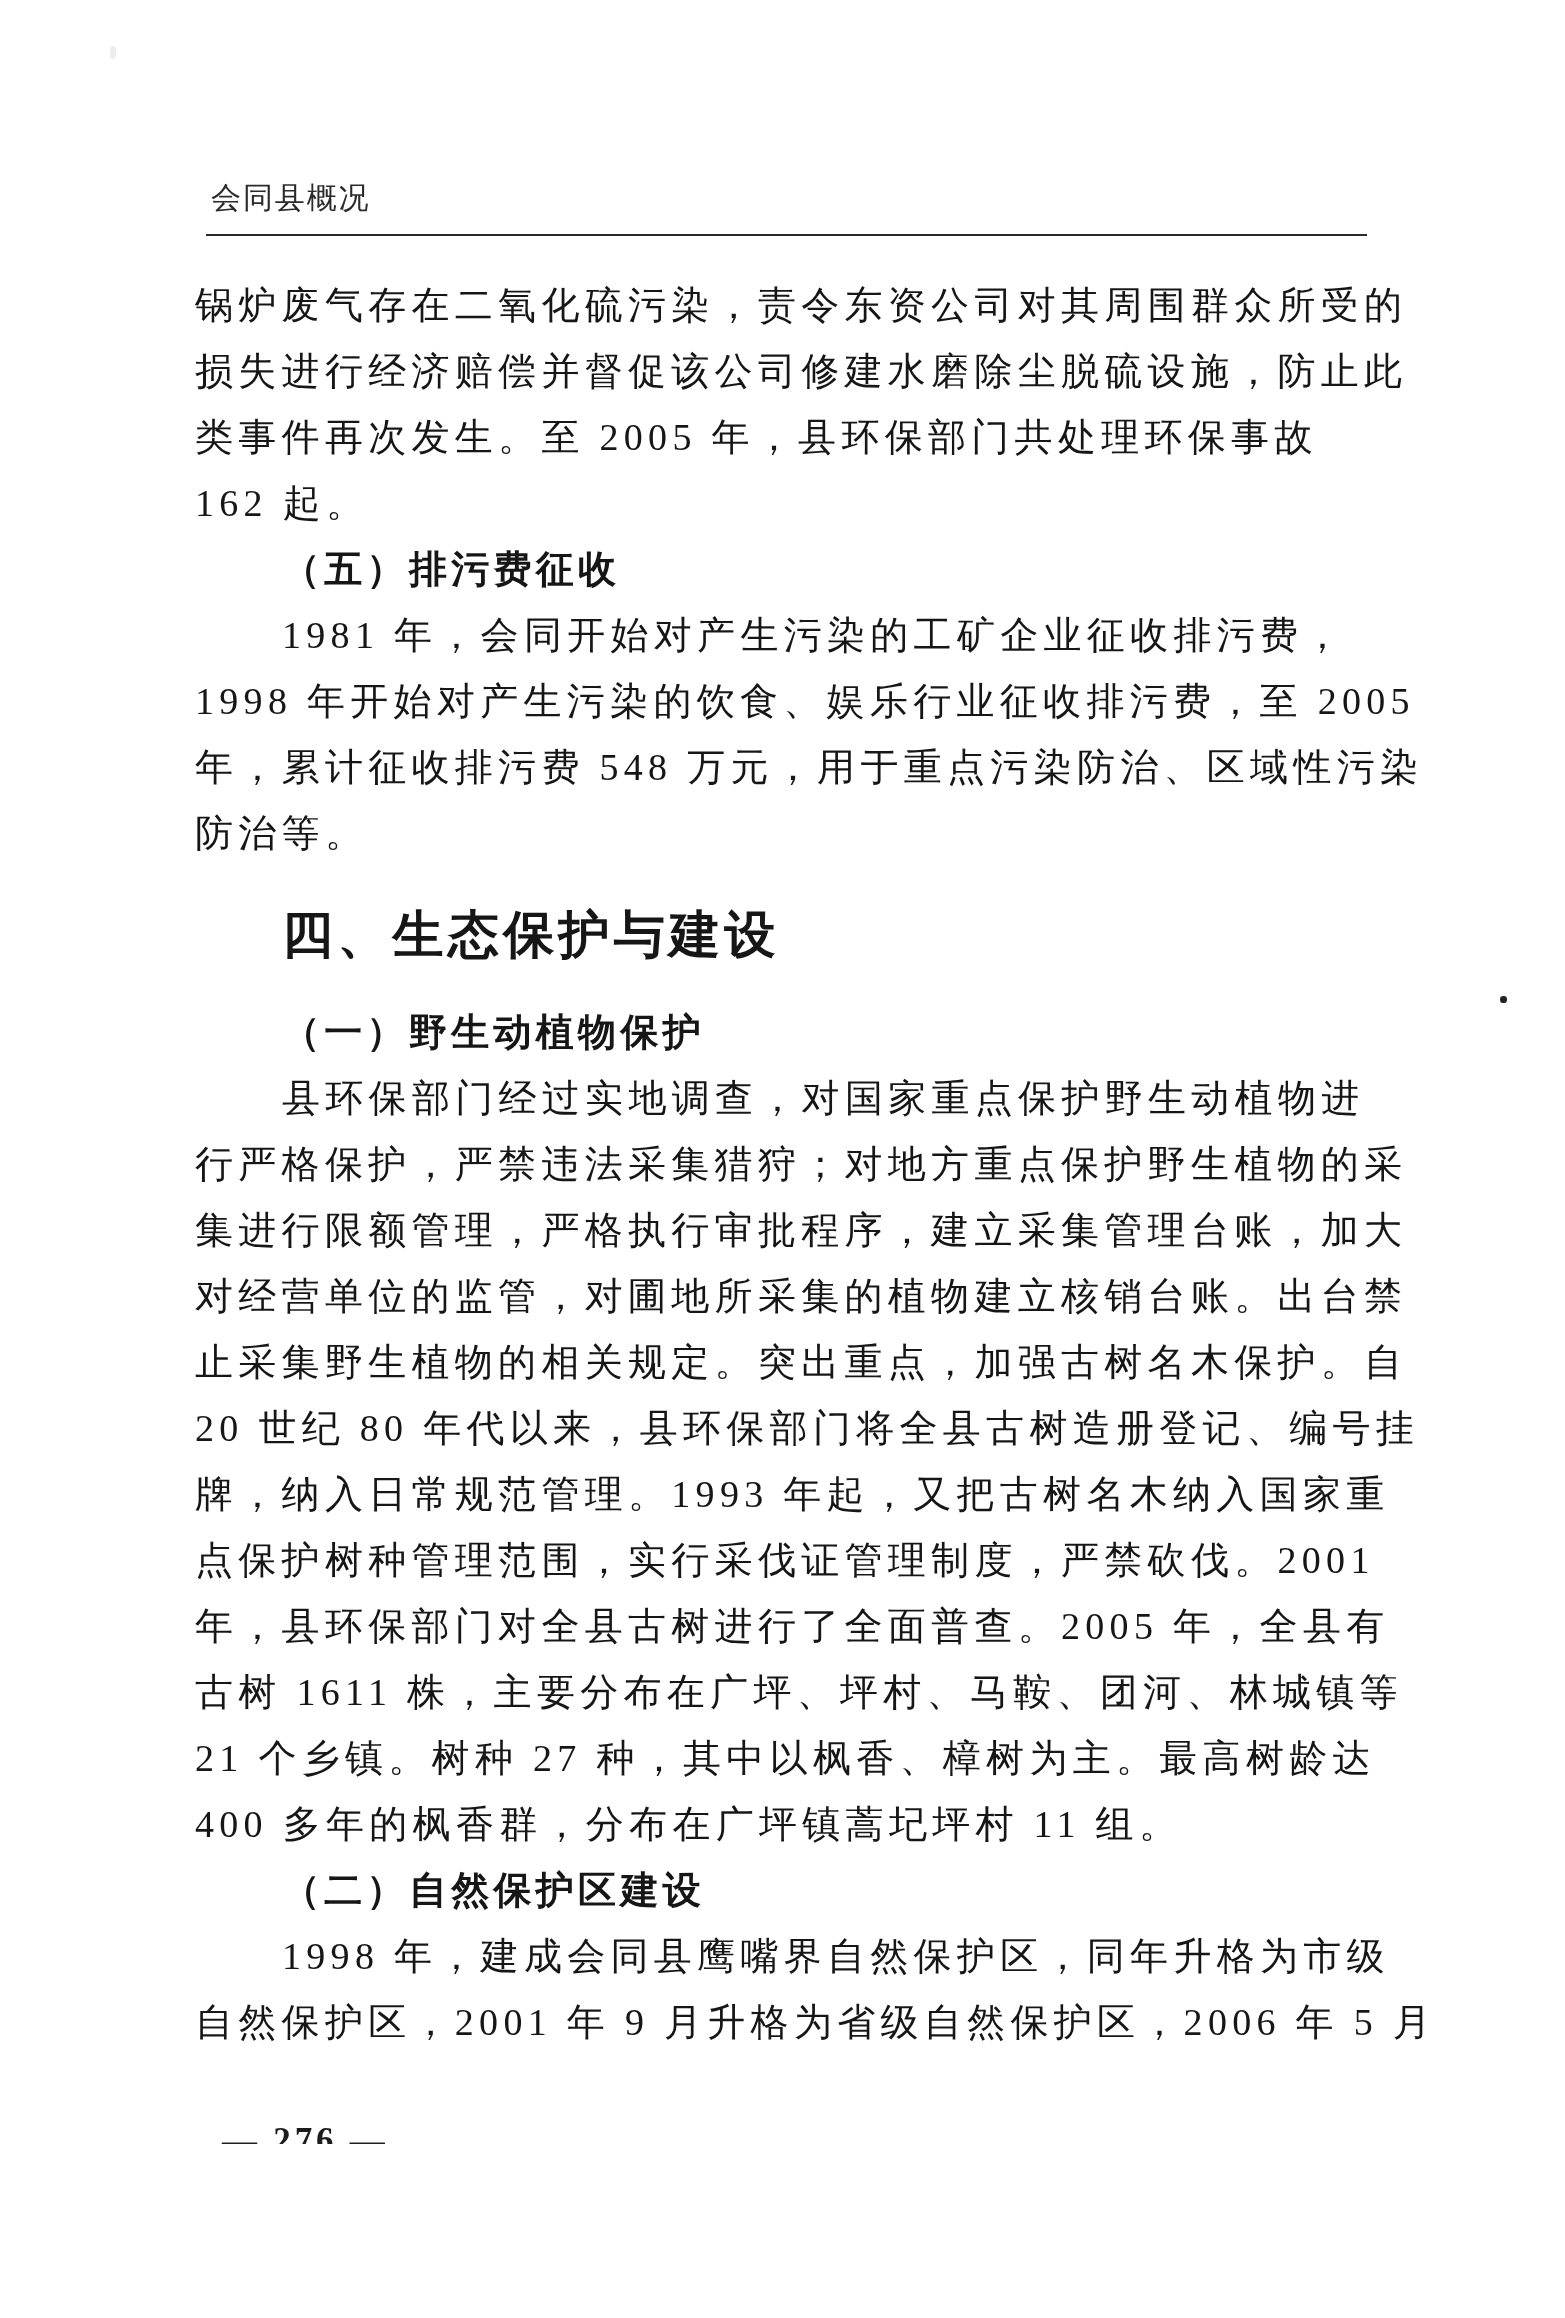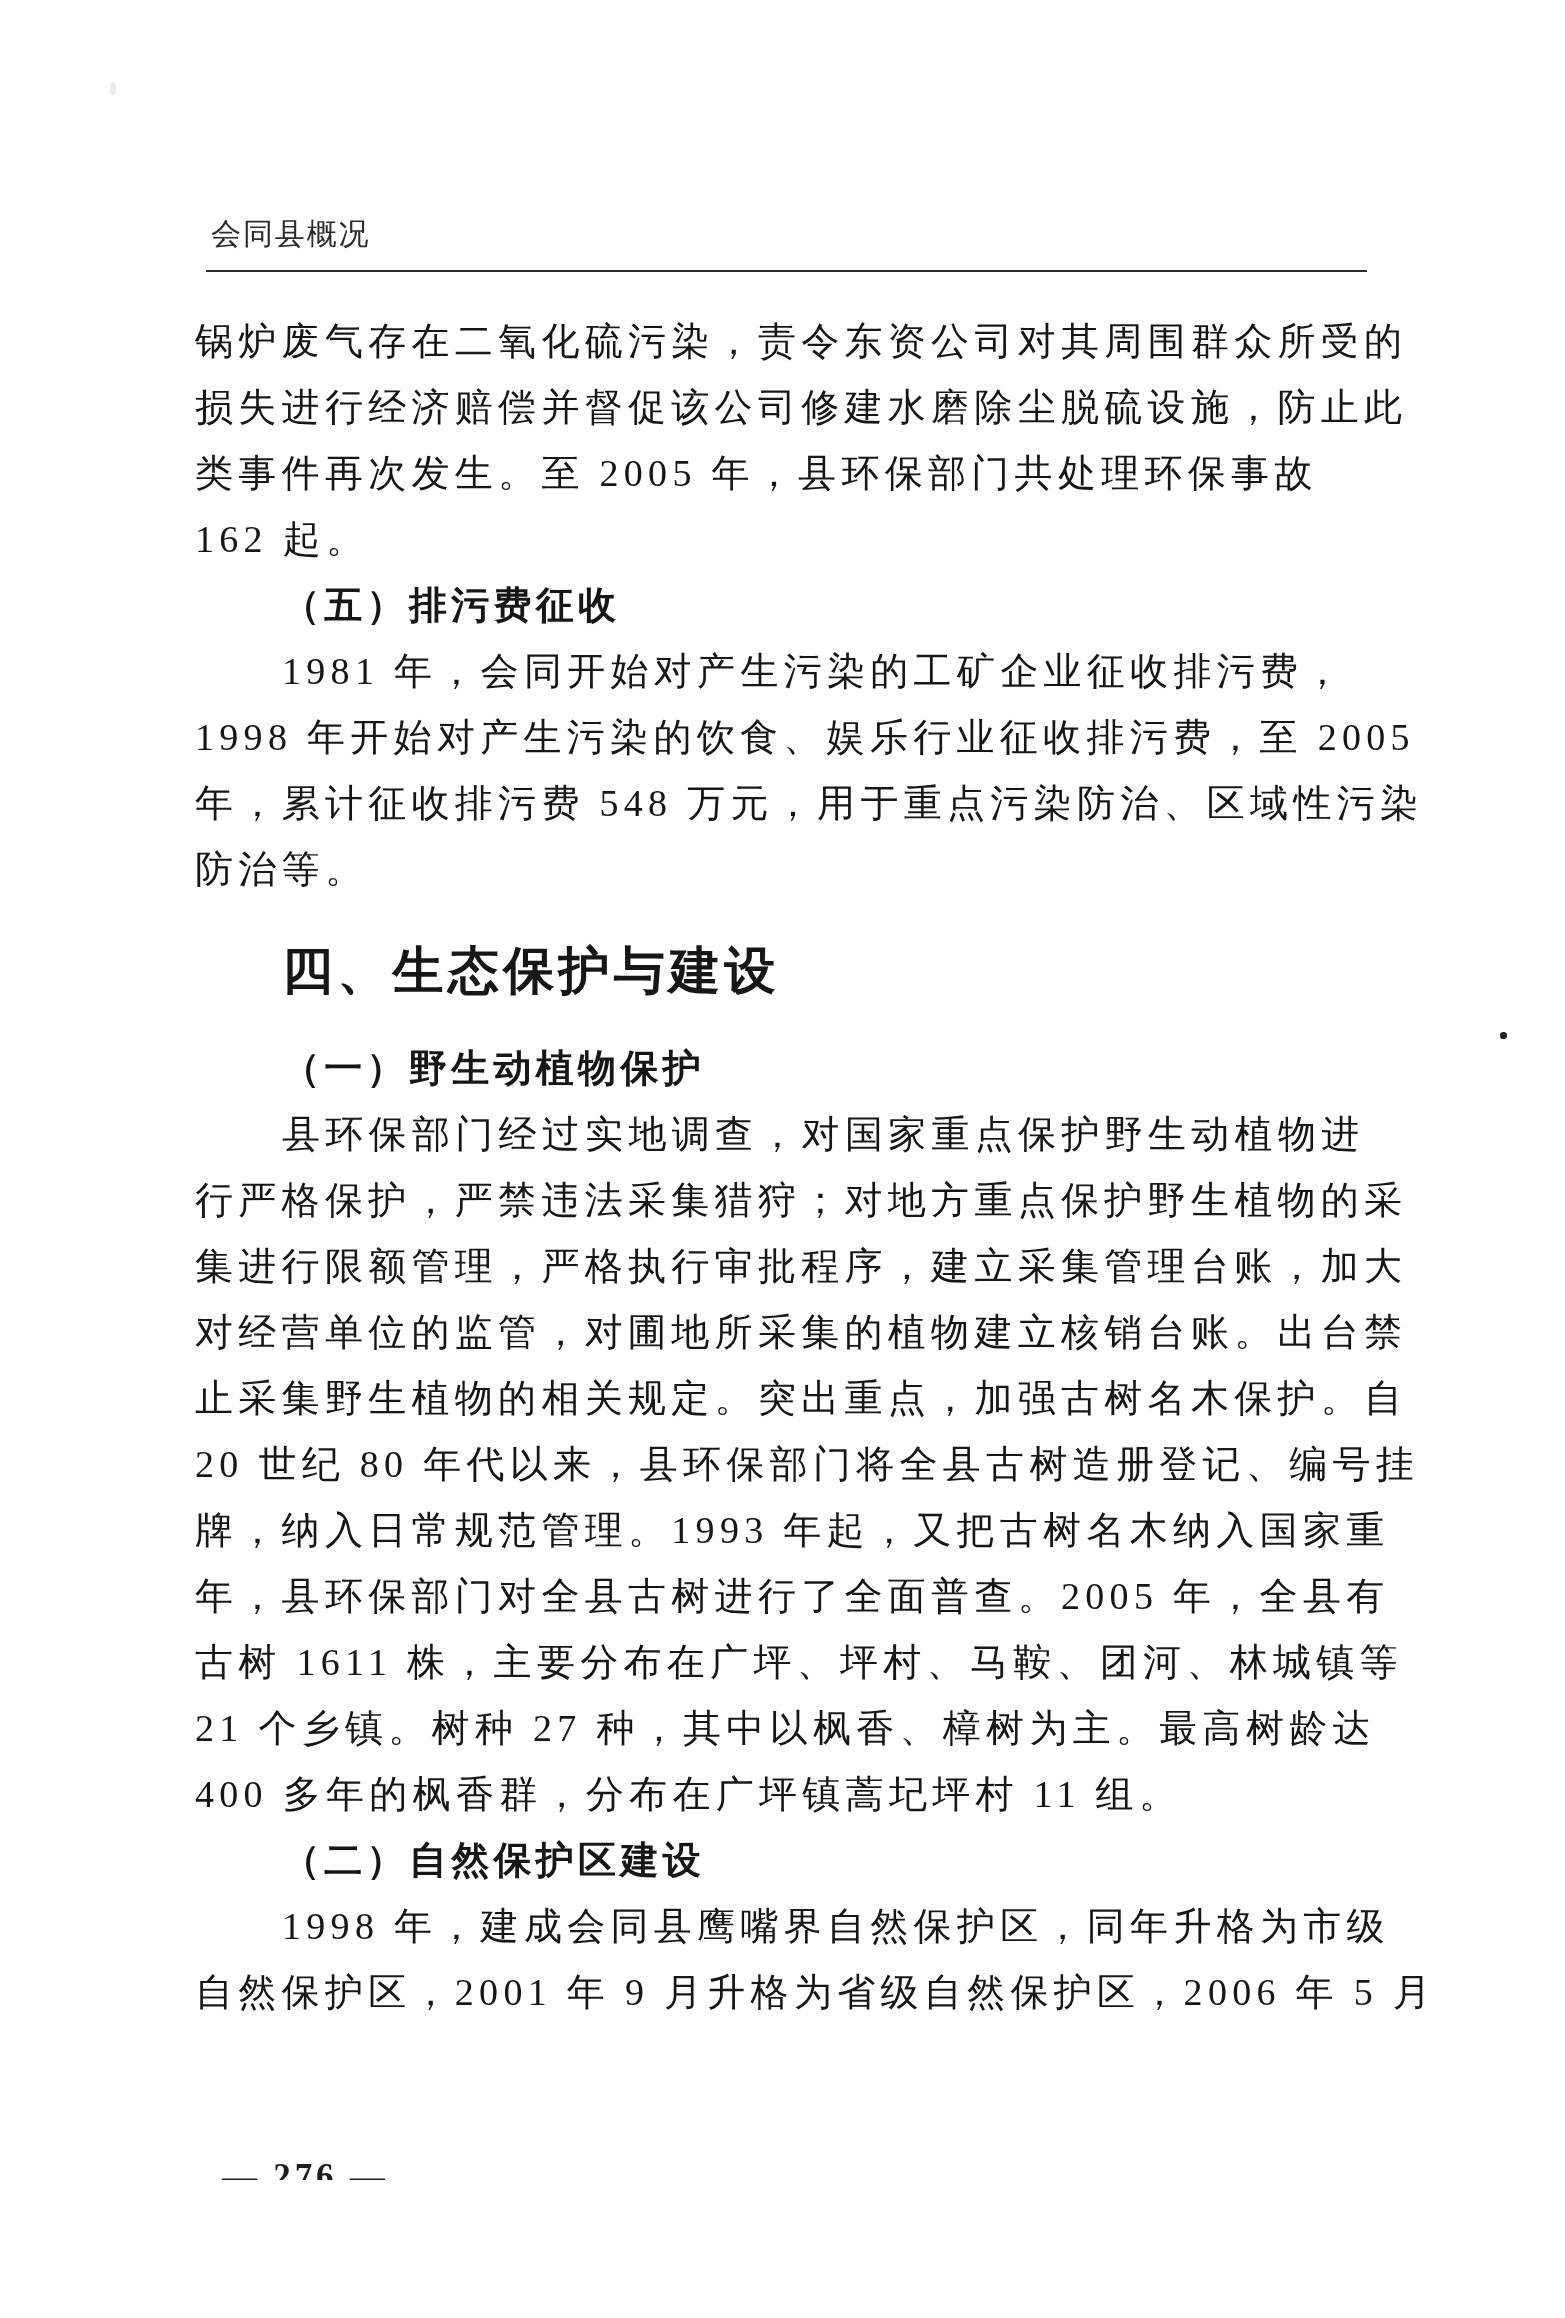--- a/index.html
+++ b/index.html
@@ -3,21 +3,20 @@
 <meta charset="utf-8">
 <style>
   html,body{margin:0;padding:0;background:#ffffff;}
   .page{
     position:relative;
     width:1565px;height:2144px;
     background:#ffffff;
     overflow:hidden;
     font-family:"Liberation Serif","DejaVu Serif",serif;
     color:#161616;
-    margin-top:36px;
   }
   
   .running-head{
     position:absolute;left:211px;top:179px;
     font-size:30px;line-height:37px;letter-spacing:1.9px;
     color:#2b2b2b;white-space:nowrap;
   }
   .head-rule{
     position:absolute;left:206px;top:234px;
     width:1161px;height:2.4px;background:#2a2a2a;
@@ -81,20 +80,21 @@
 
     <h3 class="line heading indent">（一）野生动植物保护</h3>
 
     <p class="line indent">县环保部门经过实地调查，对国家重点保护野生动植物进</p>
     <p class="line">行严格保护，严禁违法采集猎狩；对地方重点保护野生植物的采</p>
     <p class="line">集进行限额管理，严格执行审批程序，建立采集管理台账，加大</p>
     <p class="line">对经营单位的监管，对圃地所采集的植物建立核销台账。出台禁</p>
     <p class="line">止采集野生植物的相关规定。突出重点，加强古树名木保护。自</p>
     <p class="line">20 世纪 80 年代以来，县环保部门将全县古树造册登记、编号挂</p>
     <p class="line">牌，纳入日常规范管理。1993 年起，又把古树名木纳入国家重</p>
+    <p class="line">点保护树种管理范围，实行采伐证管理制度，严禁砍伐。2001</p>
     <p class="line">年，县环保部门对全县古树进行了全面普查。2005 年，全县有</p>
     <p class="line">古树 1611 株，主要分布在广坪、坪村、马鞍、团河、林城镇等</p>
     <p class="line">21 个乡镇。树种 27 种，其中以枫香、樟树为主。最高树龄达</p>
     <p class="line">400 多年的枫香群，分布在广坪镇蒿圮坪村 11 组。</p>
 
     <h3 class="line heading indent">（二）自然保护区建设</h3>
 
     <p class="line indent">1998 年，建成会同县鹰嘴界自然保护区，同年升格为市级</p>
     <p class="line">自然保护区，2001 年 9 月升格为省级自然保护区，2006 年 5 月</p>
   </main>

